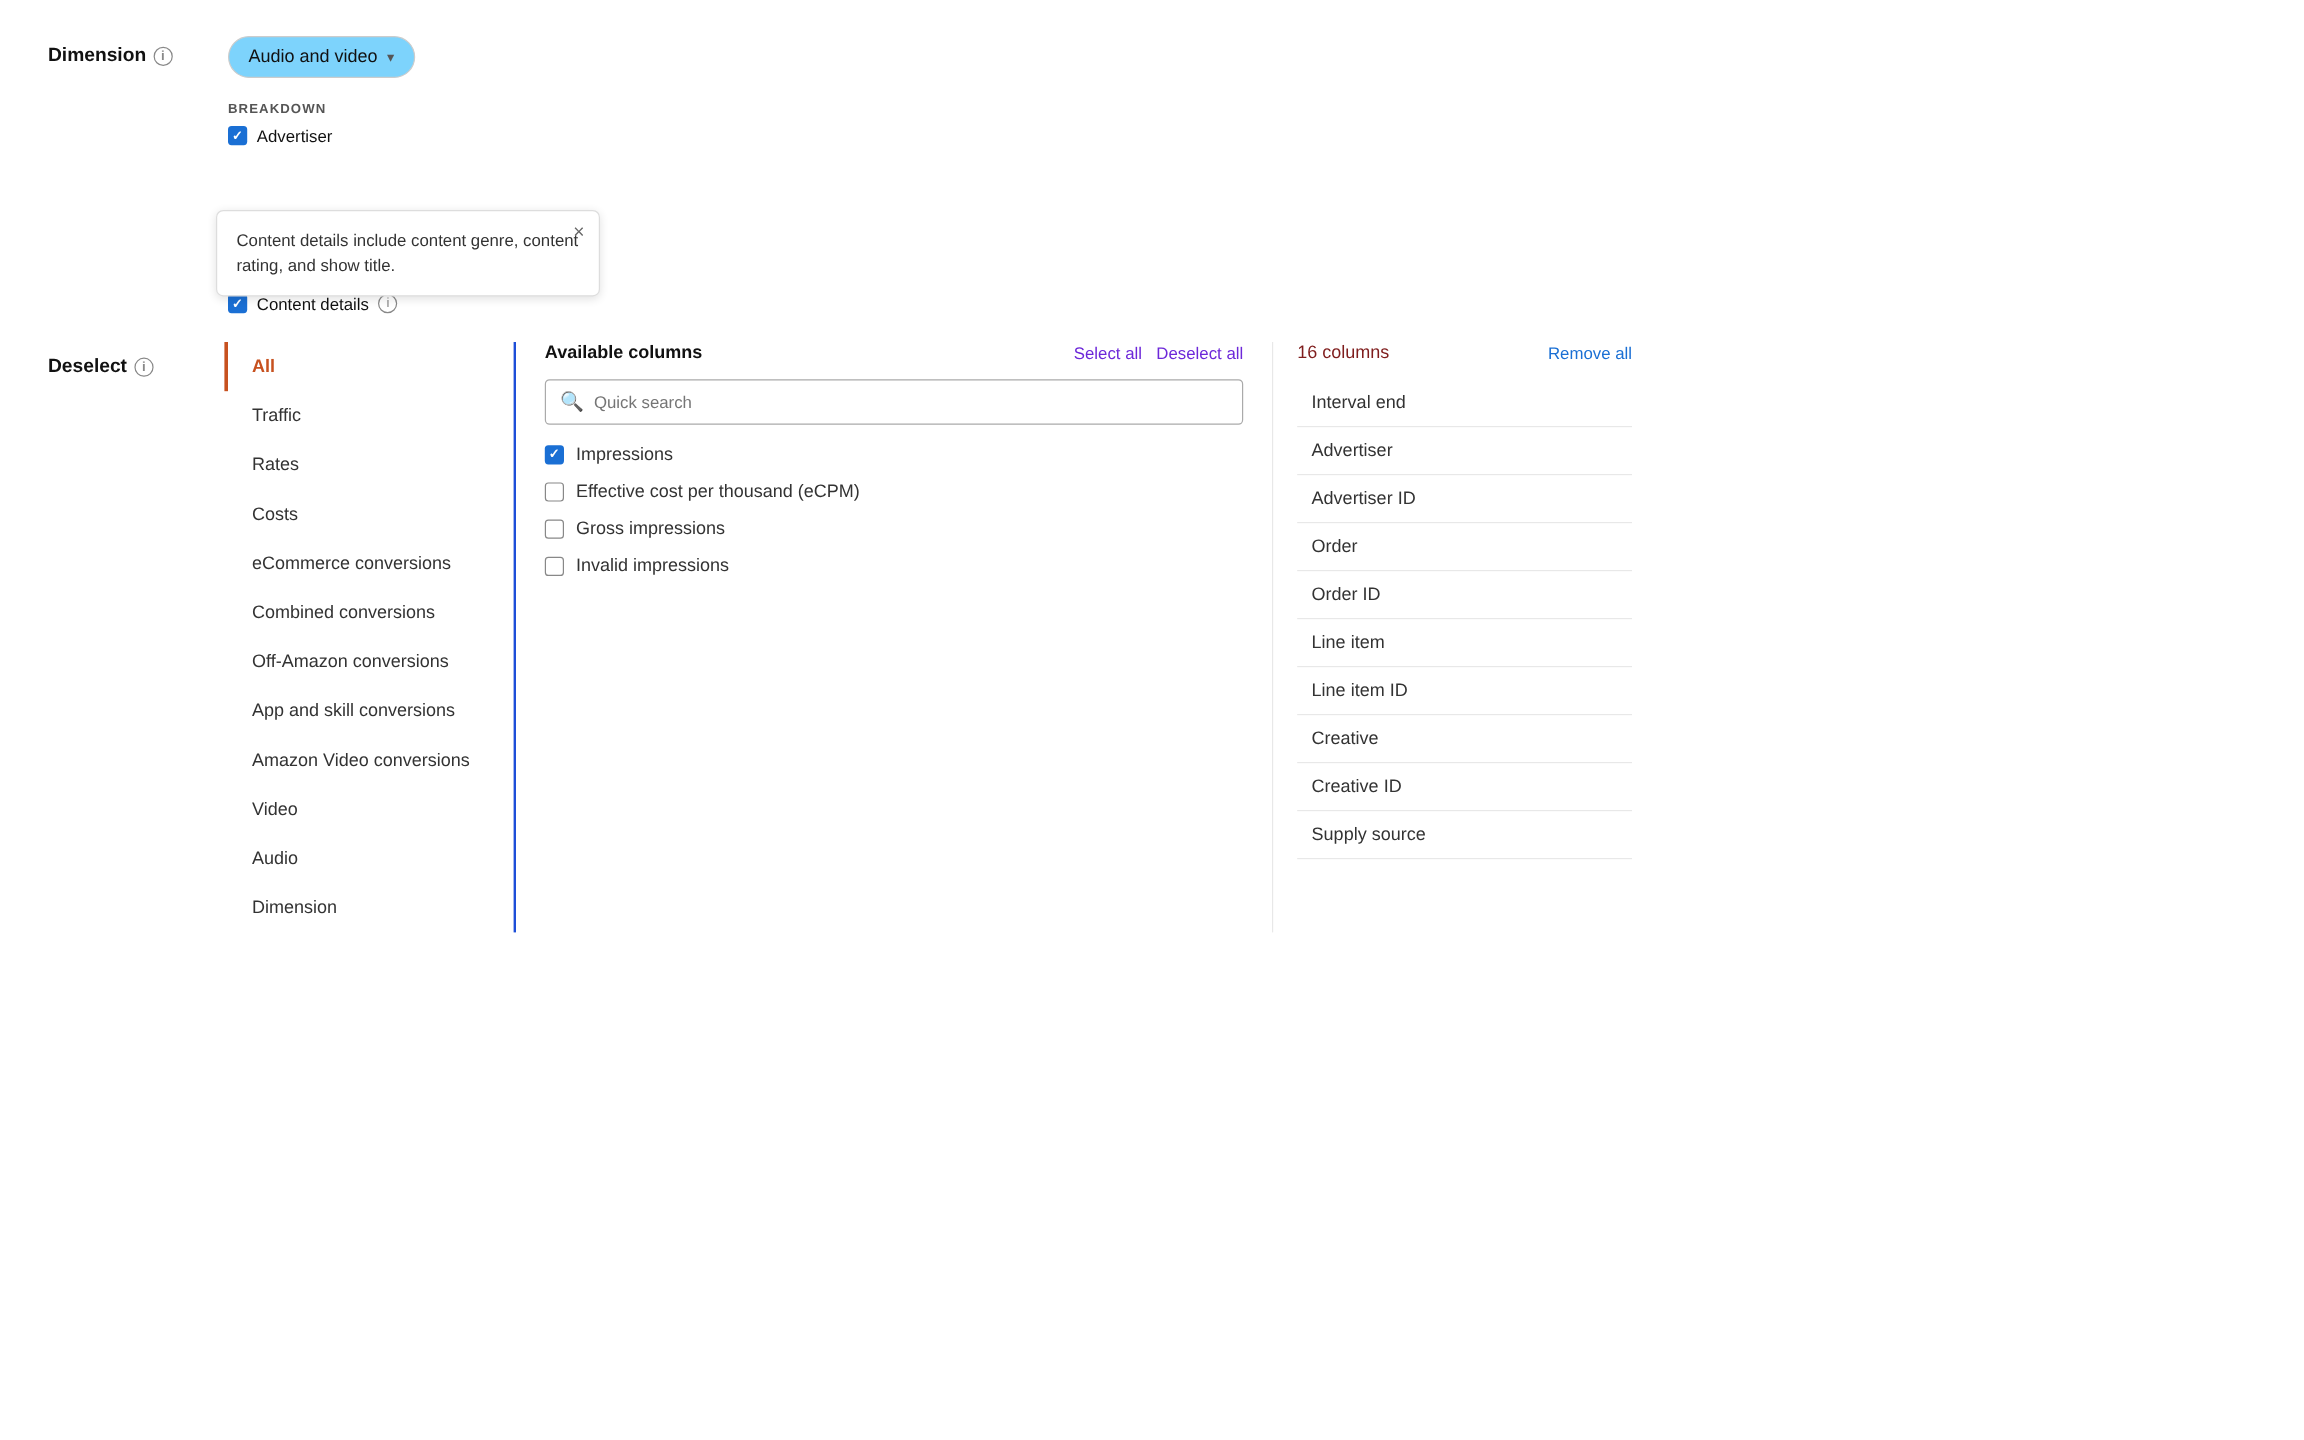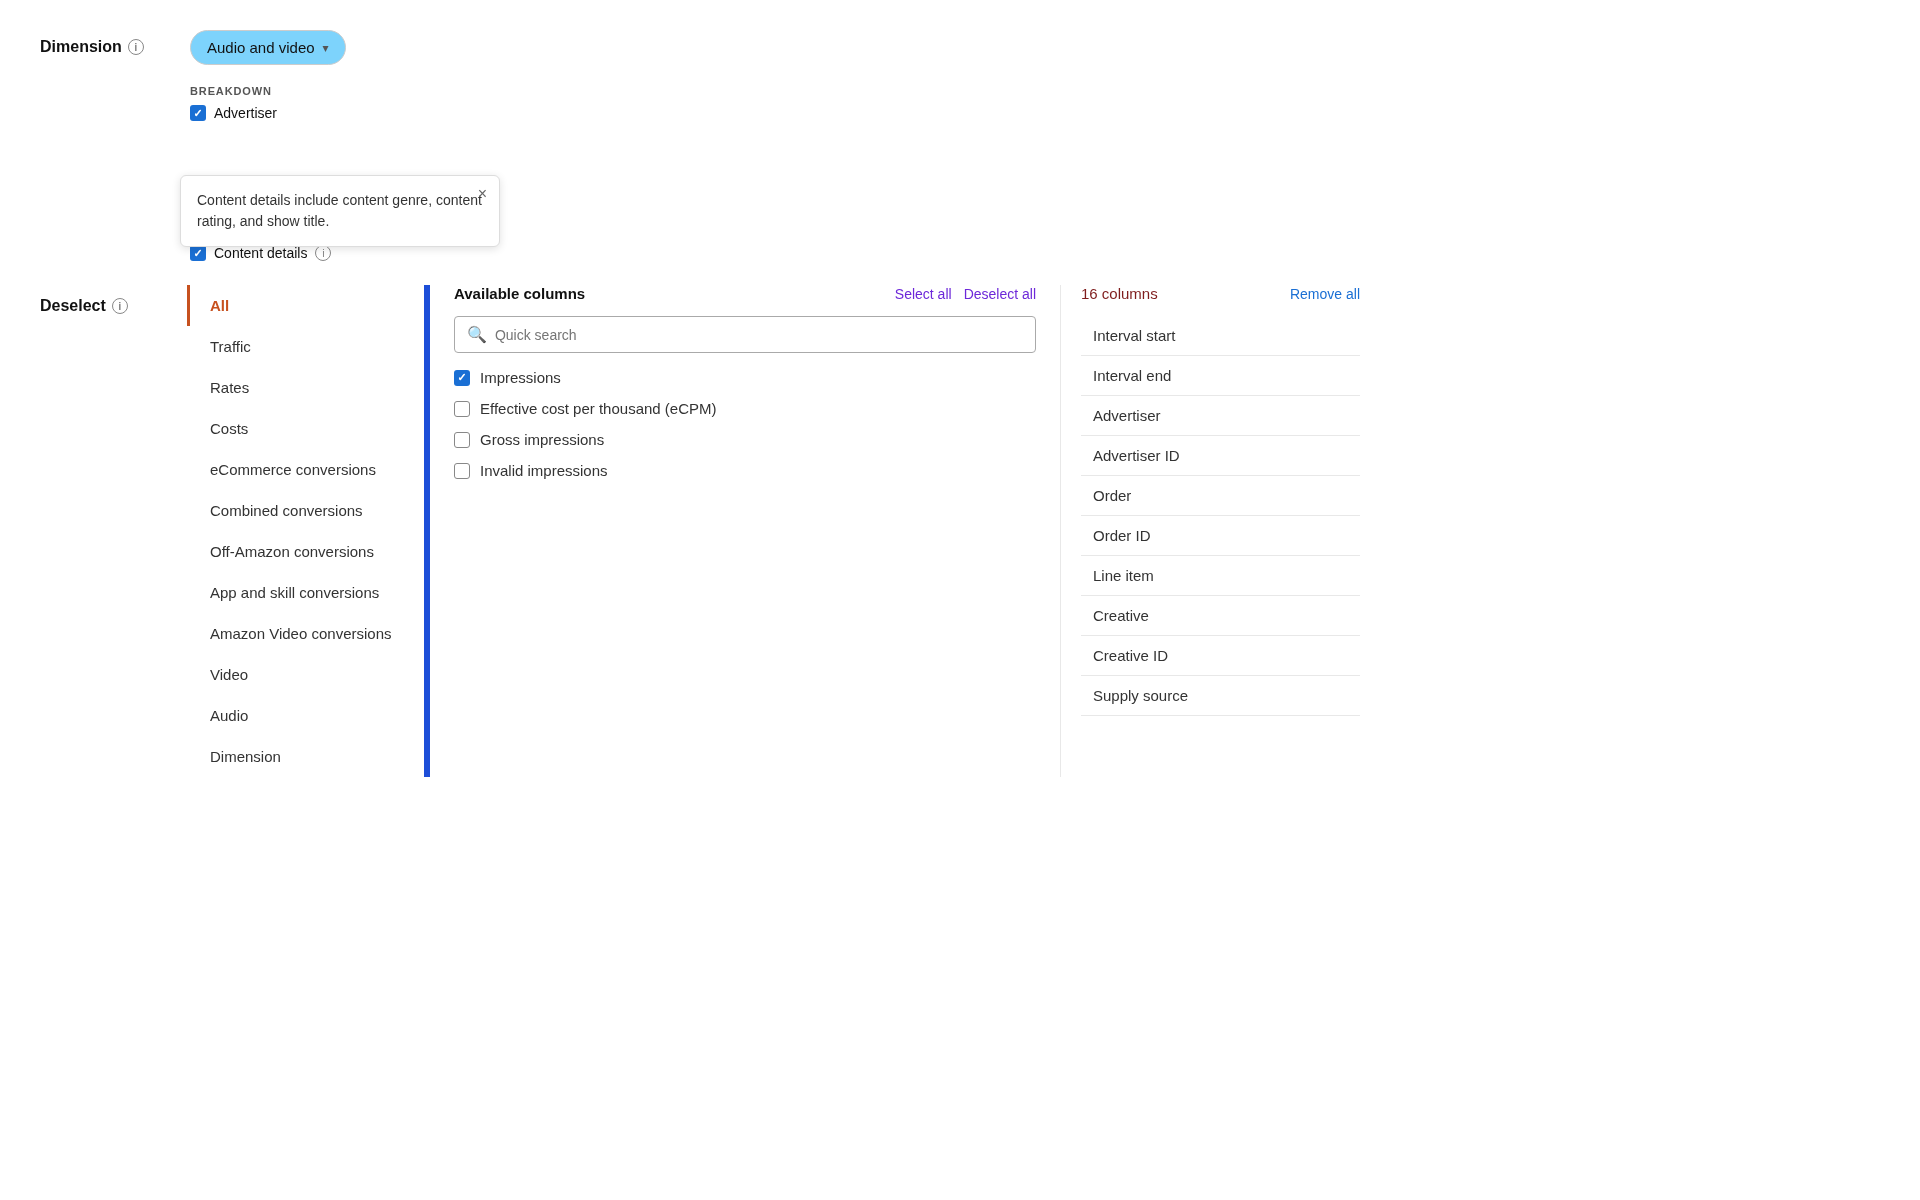--- a/index.html
+++ b/index.html
@@ -155,21 +155,21 @@
 
     .columns-content {
       display: flex;
       flex: 1;
       gap: 0;
     }
 
     
     .category-list {
       width: 240px;
-      border-right: 6px solid #1d4ed8;
+      border-right: 2px solid #1d4ed8;
       flex-shrink: 0;
     }
 
     .category-item {
       padding: 12px 20px;
       cursor: pointer;
       font-size: 15px;
       color: #333;
       border-left: 3px solid transparent;
       margin-left: -3px;
@@ -387,27 +387,27 @@
           <span>Invalid impressions</span>
         </div>
       </div>
 
       <div class="selected-columns">
         <div class="selected-columns-header">
           <span class="selected-columns-title">16 columns</span>
           <span class="remove-all-link">Remove all</span>
         </div>
 
-        <div class="selected-column-item">Interval start</div>
         <div class="selected-column-item">Interval end</div>
         <div class="selected-column-item">Advertiser</div>
         <div class="selected-column-item">Advertiser ID</div>
         <div class="selected-column-item">Order</div>
         <div class="selected-column-item">Order ID</div>
         <div class="selected-column-item">Line item</div>
+        <div class="selected-column-item">Line item ID</div>
         <div class="selected-column-item">Creative</div>
         <div class="selected-column-item">Creative ID</div>
         <div class="selected-column-item">Supply source</div>
       </div>
 
     </div>
   </div>
 
 </div>
 

